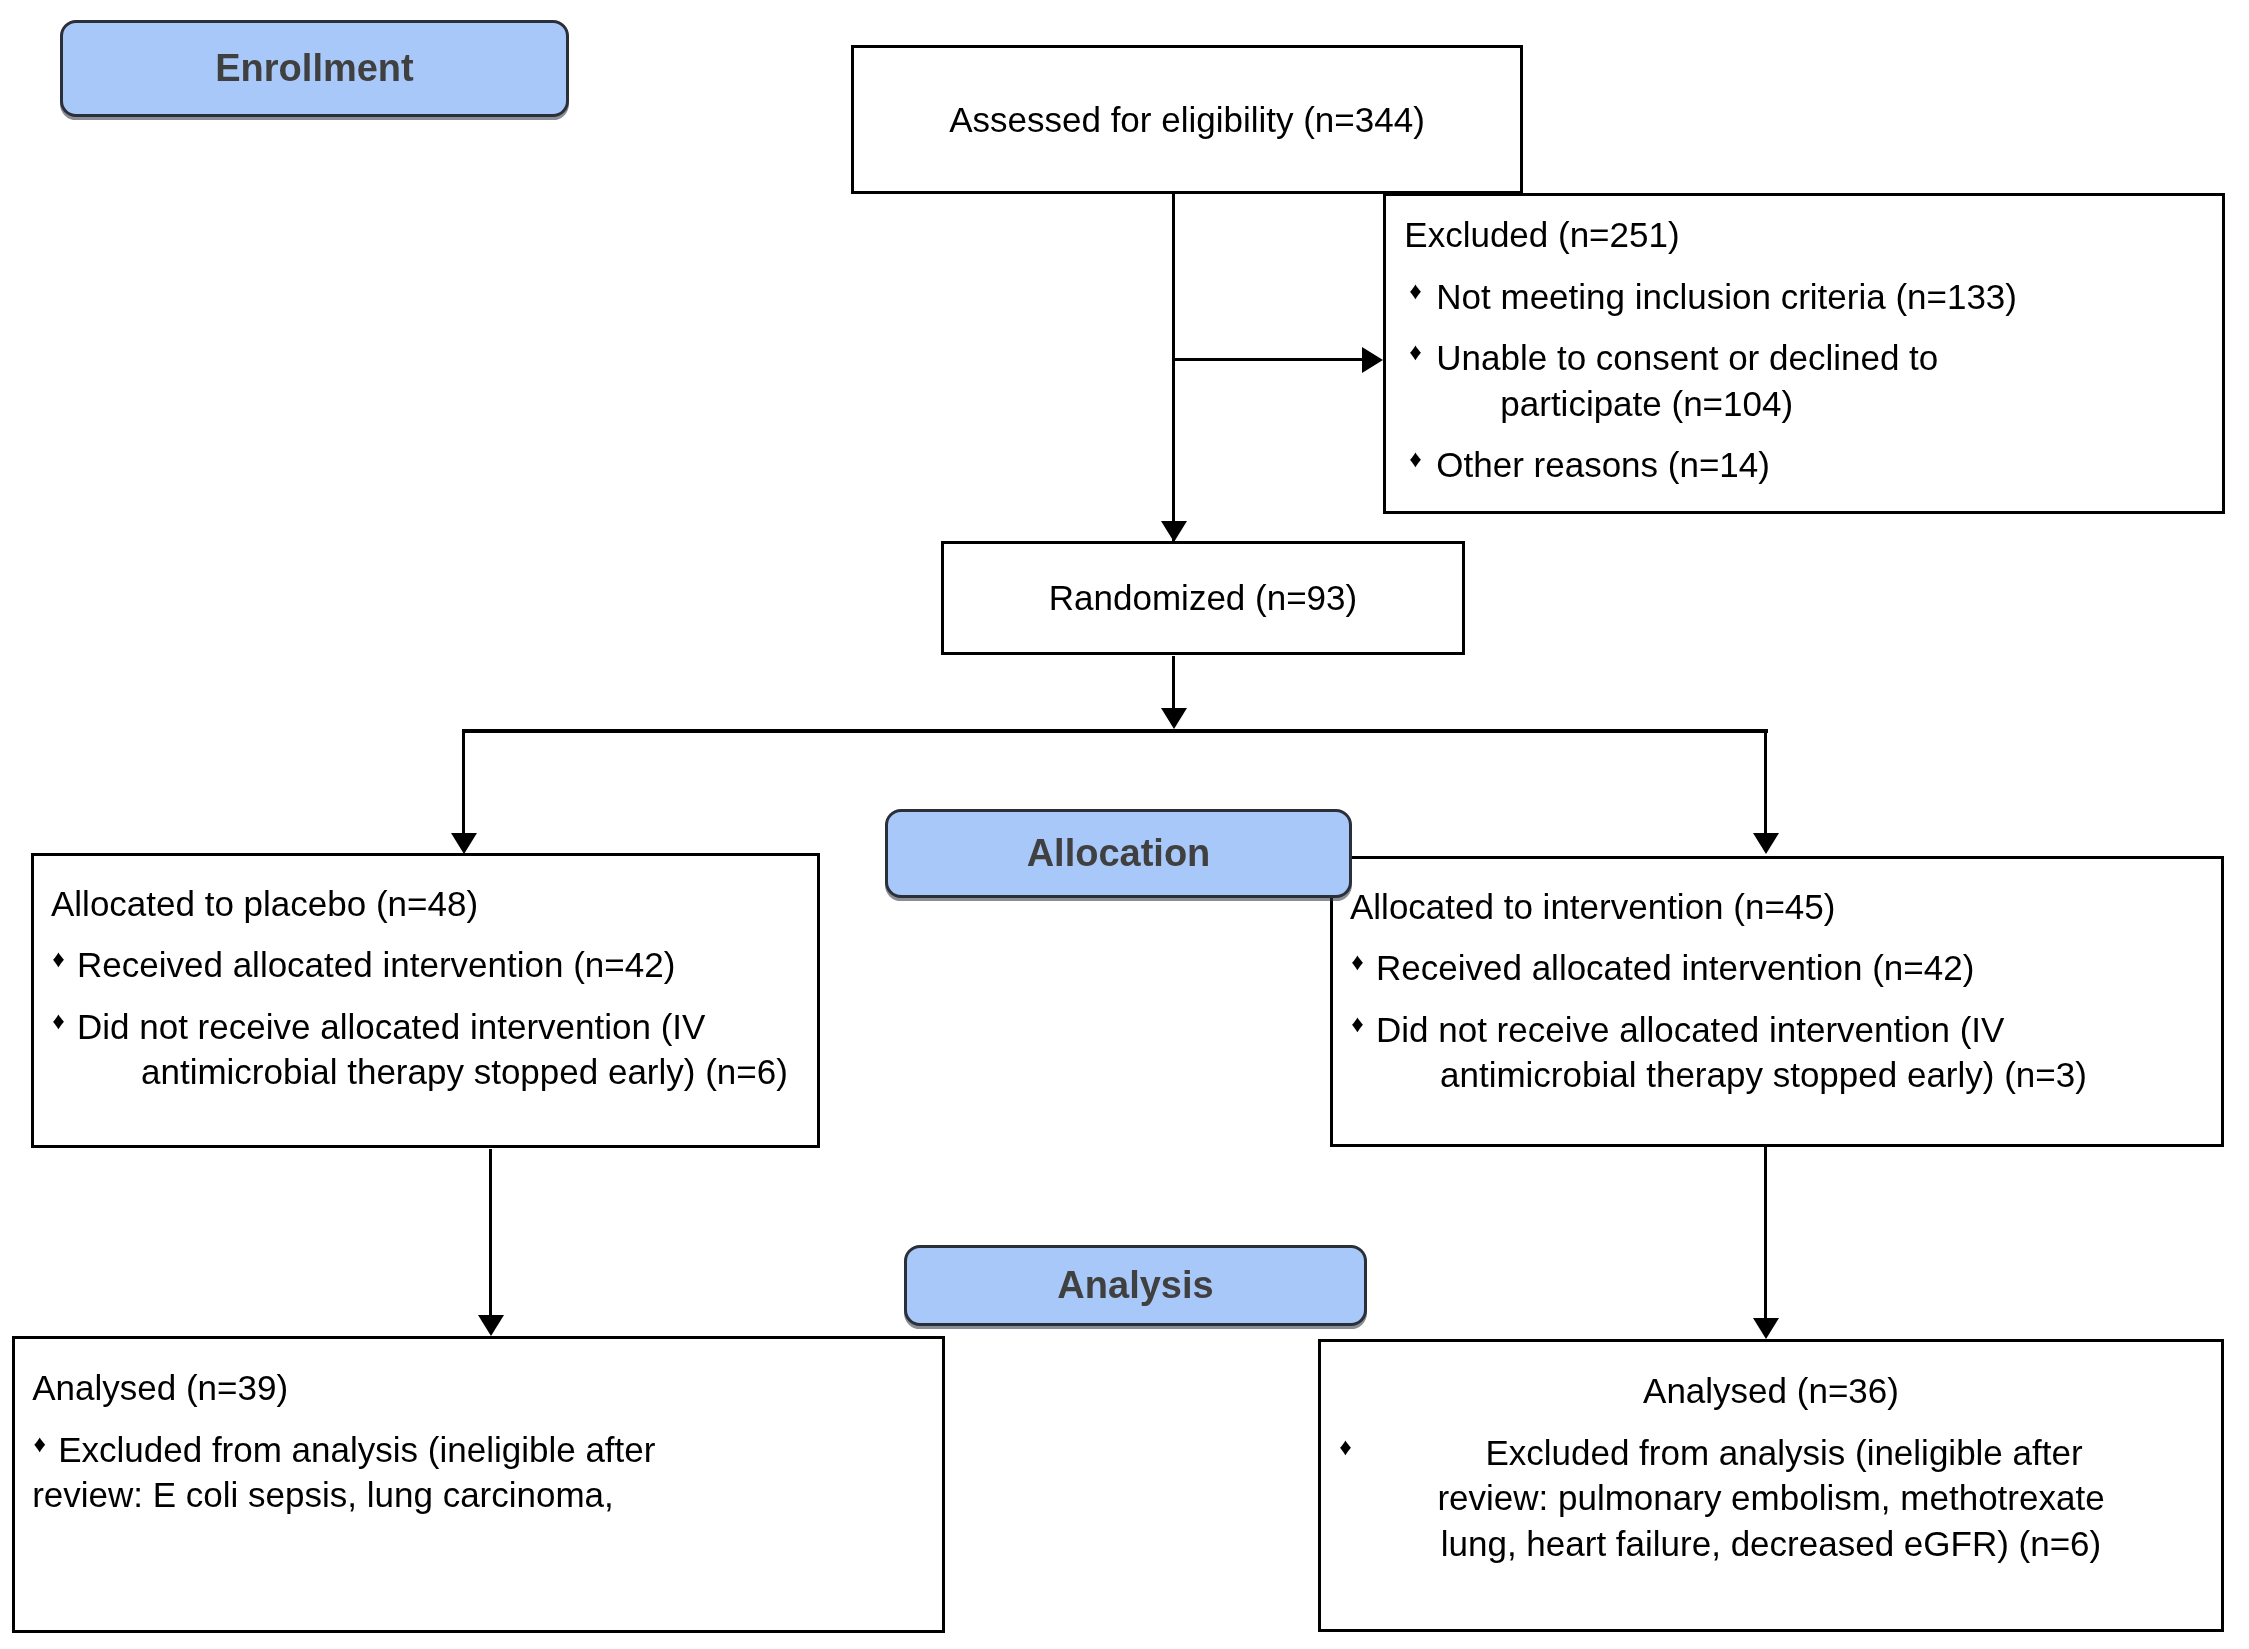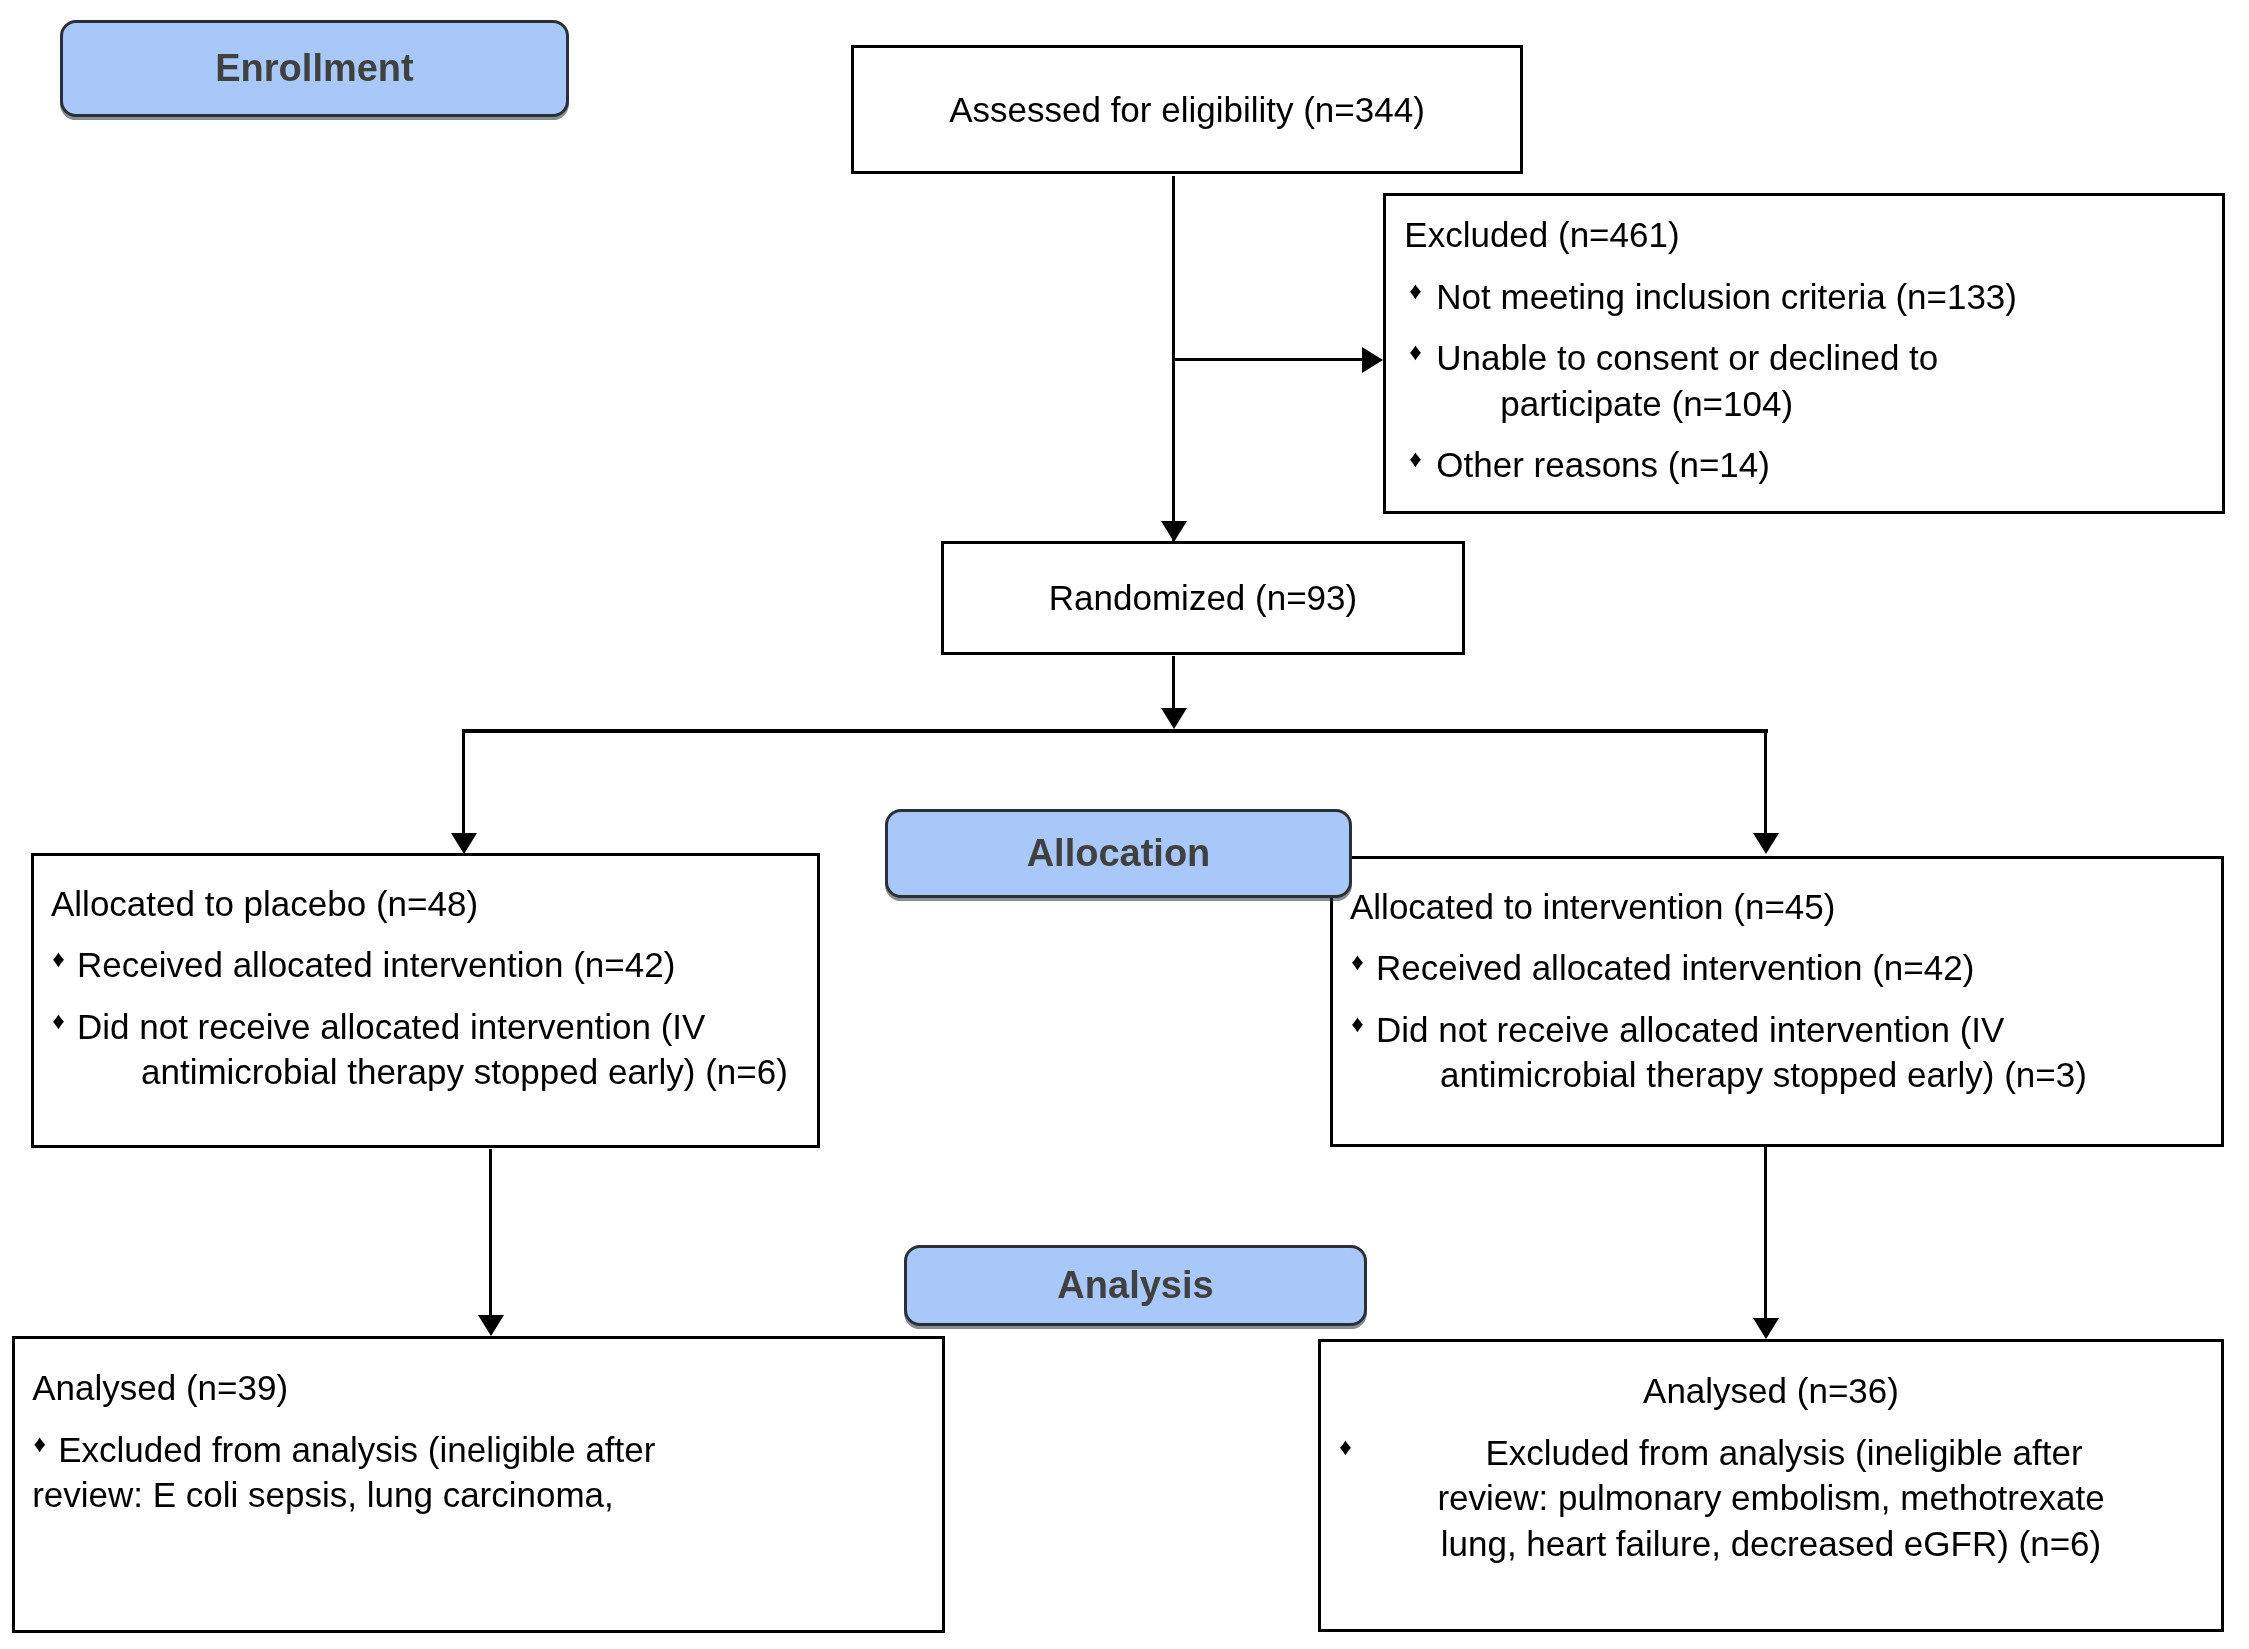--- a/index.html
+++ b/index.html
@@ -109,29 +109,29 @@
   </div>
 
   <div class="badge" style="left:885px;top:809px;width:467px;height:89px;">
     <span>Allocation</span>
   </div>
 
   <div class="badge" style="left:904px;top:1245px;width:463px;height:81px;">
     <span>Analysis</span>
   </div>
 
-  <div class="node center" style="left:851px;top:45px;width:672px;height:129px;">
+  <div class="node center" style="left:851px;top:45px;width:672px;height:149px;">
     <div class="body">
       <span class="title">Assessed for eligibility (n=344)</span>
     </div>
   </div>
 
   <div class="node" style="left:1383px;top:193px;width:842px;height:321px;">
     <div class="body">
-      <div class="lead">Excluded (n=461)</div>
+      <div class="lead">Excluded (n=251)</div>
       <ul class="blist">
         <li>
           <span class="dia">♦</span>
           <span class="hang">
             <span>Not meeting inclusion criteria (n=133)</span>
           </span>
         </li>
         <li>
           <span class="dia">♦</span>
           <span class="hang">

